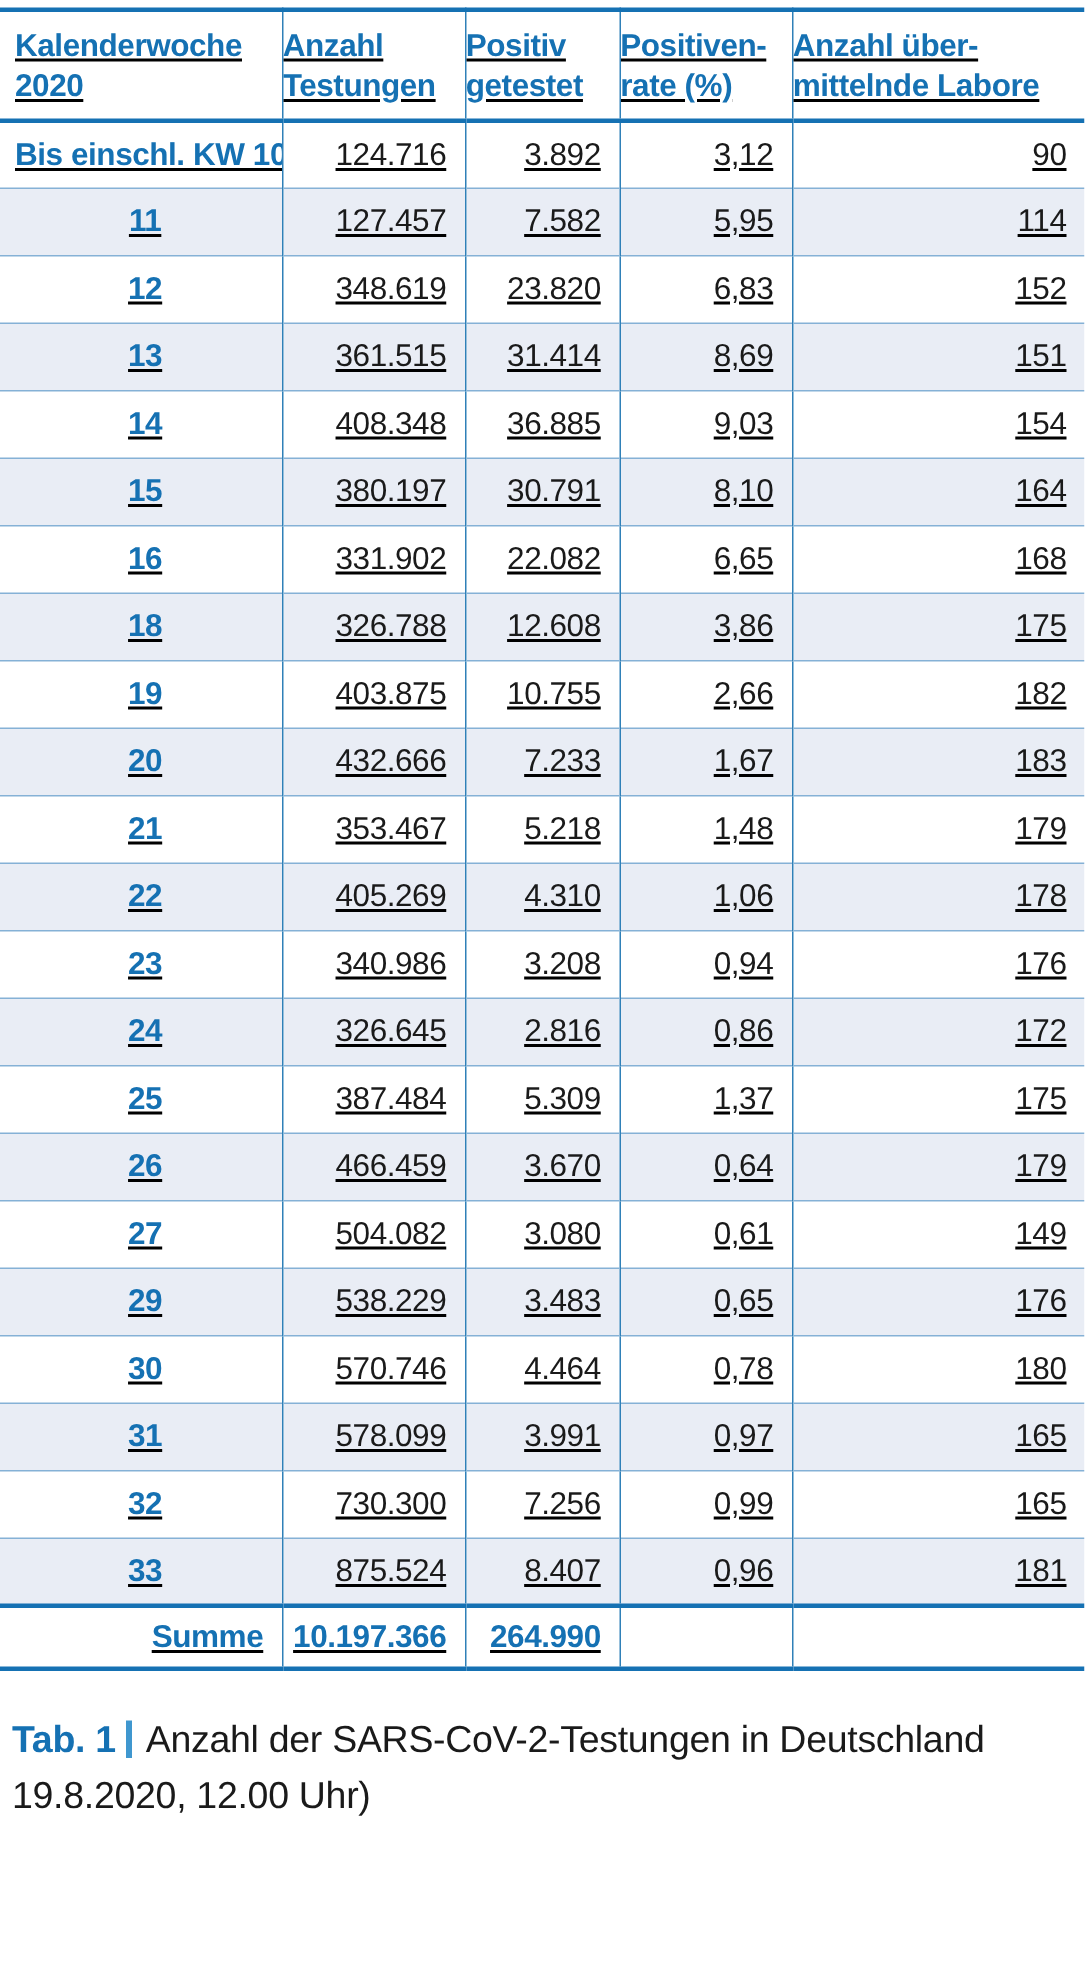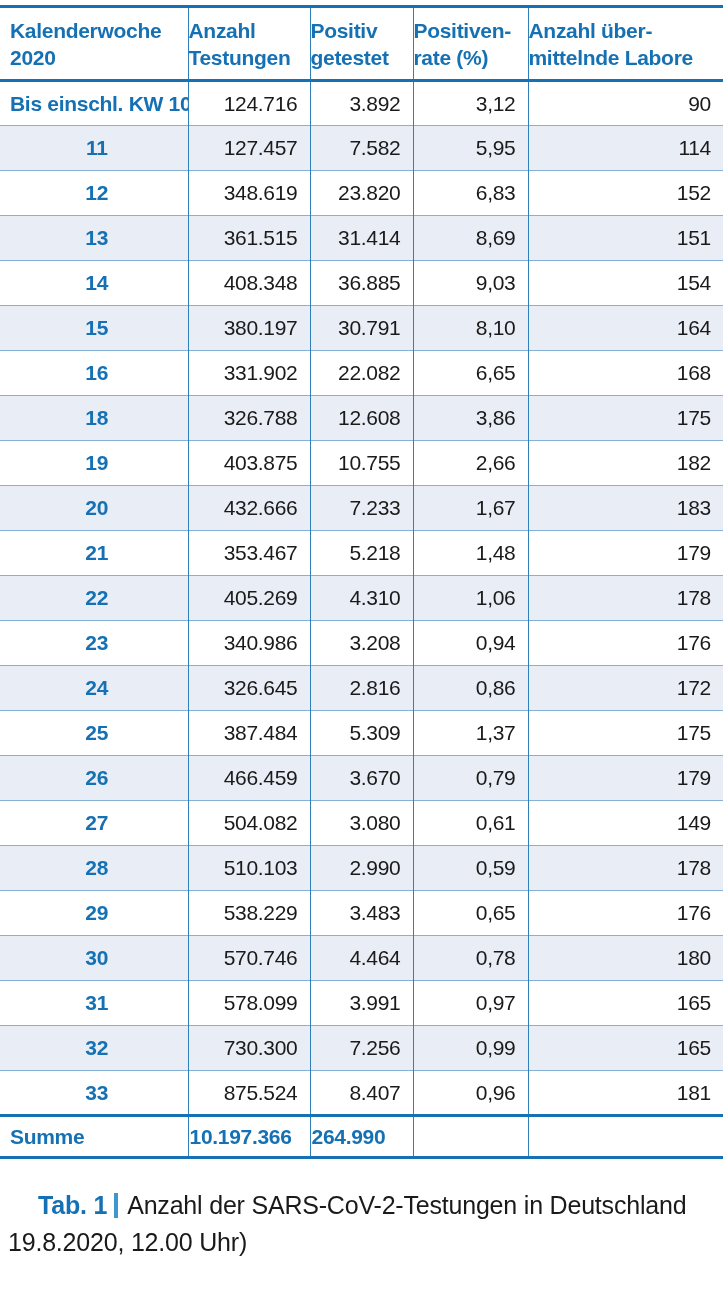--- a/index.html
+++ b/index.html
@@ -18,20 +18,21 @@
     font-family: "Liberation Sans", sans-serif;
     overflow: hidden;
   }
   .page { padding-top: 5px; }
 
   table#testing-table {
     width: 723px;
     border-collapse: collapse;
     table-layout: fixed;
     border-top: 3px solid var(--blue);
+    text-decoration: underline;
   }
   col.c-week  { width: 188px; }
   col.c-tests { width: 122px; }
   col.c-pos   { width: 103px; }
   col.c-rate  { width: 115px; }
   col.c-labs  { width: 195px; }
 
   th, td {
     font-size: 21px;
     letter-spacing: -0.3px;
@@ -68,34 +69,34 @@
     font-weight: bold;
   }
   tbody tr:nth-child(even) { background: var(--row-alt-bg); }
 
   tfoot td {
     height: 42px;
     border-top: 3px solid var(--blue);
     border-bottom: 3px solid var(--blue);
     color: var(--blue);
     font-weight: bold;
-    text-align: left;
+    text-align: right;
     padding-right: 12px;
     background: #ffffff;
   }
-  tfoot td:first-child { text-align: left; padding-left: 10px; }
+  tfoot td:first-child { text-align: right; padding-left: 10px; }
 
   .caption {
     margin: 28px 8px 0 8px;
     font-size: 25px;
     line-height: 37px;
     color: var(--text);
     letter-spacing: -0.2px;
   }
-  .caption .tag { color: var(--blue); font-weight: bold; margin-left: 30px; }
+  .caption .tag { color: var(--blue); font-weight: bold; }
   .caption .bar {
     display: inline-block;
     width: 4px; height: 25px;
     background: var(--caption-bar);
     vertical-align: -4px;
     margin: 0 9px 0 7px;
   }
 </style>
 </head>
 <body>
@@ -237,36 +238,29 @@
           <td>25</td>
           <td>387.484</td>
           <td>5.309</td>
           <td>1,37</td>
           <td>175</td>
         </tr>
         <tr>
           <td>26</td>
           <td>466.459</td>
           <td>3.670</td>
-          <td>0,79</td>
+          <td>0,64</td>
           <td>179</td>
         </tr>
         <tr>
           <td>27</td>
           <td>504.082</td>
           <td>3.080</td>
           <td>0,61</td>
           <td>149</td>
-        </tr>
-        <tr>
-          <td>28</td>
-          <td>510.103</td>
-          <td>2.990</td>
-          <td>0,59</td>
-          <td>178</td>
         </tr>
         <tr>
           <td>29</td>
           <td>538.229</td>
           <td>3.483</td>
           <td>0,65</td>
           <td>176</td>
         </tr>
         <tr>
           <td>30</td>

